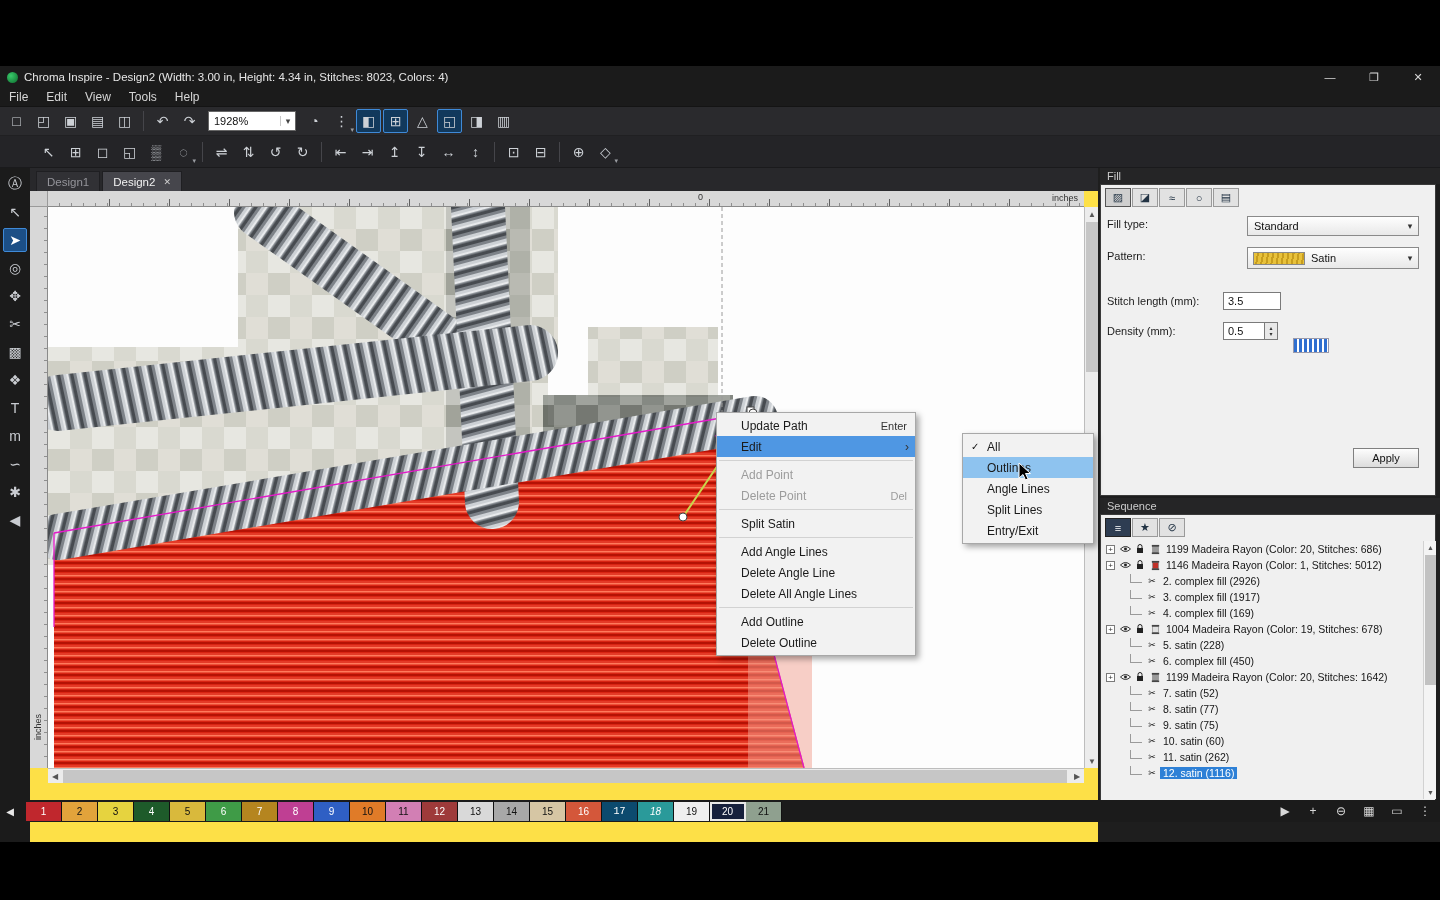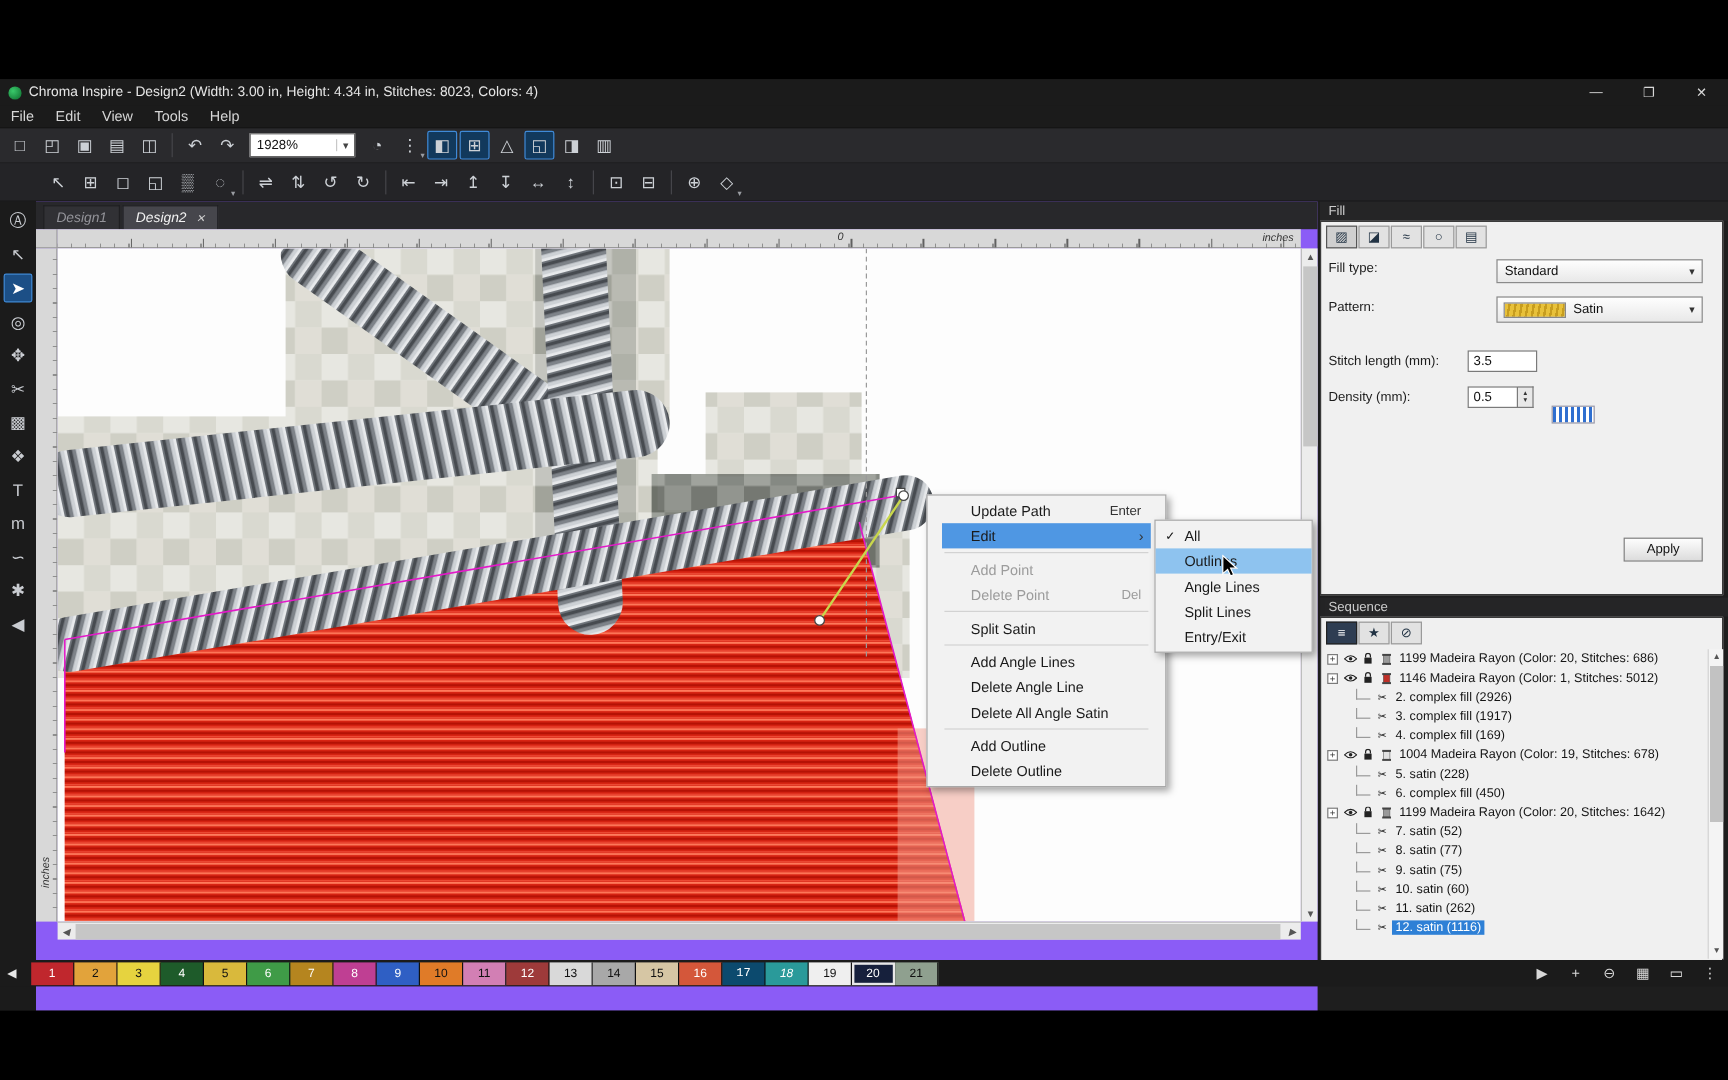--- a/index.html
+++ b/index.html
@@ -27,21 +27,21 @@
   .tb-combo-val{flex:1;padding-left:5px;}
   .tb-combo-arrow{width:15px;text-align:center;color:#444;font-size:9px;border-left:1px solid #c8c8c8;}
   .tb-dd{position:absolute;right:-1px;bottom:-2px;font-size:7px;color:#9a9da2;}
 
   
   #left-toolbar{position:absolute;left:0;top:102px;width:30px;height:674px;background:#1b1b1b;display:flex;flex-direction:column;align-items:center;padding-top:4px;gap:4px;}
   .lt-btn{width:24px;height:24px;display:flex;align-items:center;justify-content:center;color:#c9ccd1;font-size:14px;border:1px solid transparent;border-radius:2px;}
   .lt-btn.active{background:#1c4f86;border-color:#3f8ad8;color:#fff;}
 
   
-  #docarea{position:absolute;left:30px;top:102px;width:1068px;height:674px;background:#8b5cf6;font-style:italic;}
+  #docarea{position:absolute;left:30px;top:102px;width:1068px;height:674px;background:#fde047;}
   #tabbar{position:absolute;left:0;top:0;width:100%;height:23px;background:#28282b;display:flex;align-items:flex-end;padding-left:6px;gap:2px;}
   .doc-tab{height:20px;display:flex;align-items:center;padding:0 10px;font-size:11.5px;color:#94949a;background:#313135;border:1px solid #1f1f22;border-bottom:none;}
   .doc-tab.active{background:#46464c;color:#f2f2f2;}
   .tab-close{margin-left:8px;font-size:9px;color:#d0d0d0;}
 
   #ruler-corner{position:absolute;left:0;top:23px;width:18px;height:16px;background:#cfcfcf;border-right:1px solid #9a9a9a;border-bottom:1px solid #9a9a9a;}
   #hruler{position:absolute;left:18px;top:23px;width:1036px;height:16px;background:#d8d8d8;border-bottom:1px solid #8a8a8a;
     background-image:repeating-linear-gradient(90deg,transparent 0 11px,#8f8f8f 11px 12px),repeating-linear-gradient(90deg,transparent 0 59px,#606060 59px 60px);
     background-size:100% 4px,100% 8px;background-position:0 12px,2px 8px;background-repeat:repeat-x;}
   #hruler .zero{position:absolute;left:650px;top:1px;font-size:9px;color:#333;}
@@ -56,21 +56,21 @@
 
   
   #vscroll{position:absolute;left:1054px;top:39px;width:14px;height:561px;background:#ececec;border-left:1px solid #bdbdbd;}
   #vscroll .arr{position:absolute;left:0;width:14px;height:14px;font-size:8px;color:#555;display:flex;align-items:center;justify-content:center;}
   #vscroll .thumb{position:absolute;left:1px;top:15px;width:12px;height:150px;background:#c6c6c6;}
   #hscroll{position:absolute;left:18px;top:600px;width:1036px;height:15px;background:#ececec;border-top:1px solid #bdbdbd;}
   #hscroll .arr{position:absolute;top:0;width:14px;height:15px;font-size:8px;color:#555;display:flex;align-items:center;justify-content:center;}
   #hscroll .thumb{position:absolute;top:1px;left:15px;width:1004px;height:13px;background:#c6c6c6;}
 
   
-  #context-menu{position:absolute;left:772px;top:346px;width:200px;background:#f2f2f2;border:1px solid #a8a8a8;box-shadow:3px 3px 6px rgba(0,0,0,.35);padding:2px 12px;z-index:40;font-size:12px;color:#1a1a1a;}
+  #context-menu{position:absolute;left:716px;top:346px;width:200px;background:#f2f2f2;border:1px solid #a8a8a8;box-shadow:3px 3px 6px rgba(0,0,0,.35);padding:2px 0;z-index:40;font-size:12px;color:#1a1a1a;}
   .cm-item{height:21px;display:flex;align-items:center;padding:0 6px 0 8px;}
   .cm-check{width:16px;font-size:10px;color:#111;}
   .cm-label{flex:1;}
   .cm-right{color:#333;font-size:11px;margin-right:2px;}
   .cm-arrow{font-size:12px;color:#333;margin-left:4px;}
   .cm-item.hl{background:#4f97e3;}
   .cm-item.hl2{background:#8ec3ef;}
   .cm-item.dis{color:#9c9c9c;}
   .cm-item.dis .cm-right{color:#9c9c9c;}
   .cm-sep{height:1px;background:#d2d2d2;margin:3px 2px;}
@@ -364,21 +364,21 @@
         <div class="cm-label">Add Angle Lines</div>
         <div class="cm-right"></div>
       </div>
       <div class="cm-item">
         <div class="cm-check"></div>
         <div class="cm-label">Delete Angle Line</div>
         <div class="cm-right"></div>
       </div>
       <div class="cm-item">
         <div class="cm-check"></div>
-        <div class="cm-label">Delete All Angle Satin</div>
+        <div class="cm-label">Delete All Angle Lines</div>
         <div class="cm-right"></div>
       </div>
       <div class="cm-sep"></div>
       <div class="cm-item">
         <div class="cm-check"></div>
         <div class="cm-label">Add Outline</div>
         <div class="cm-right"></div>
       </div>
       <div class="cm-item">
         <div class="cm-check"></div>

